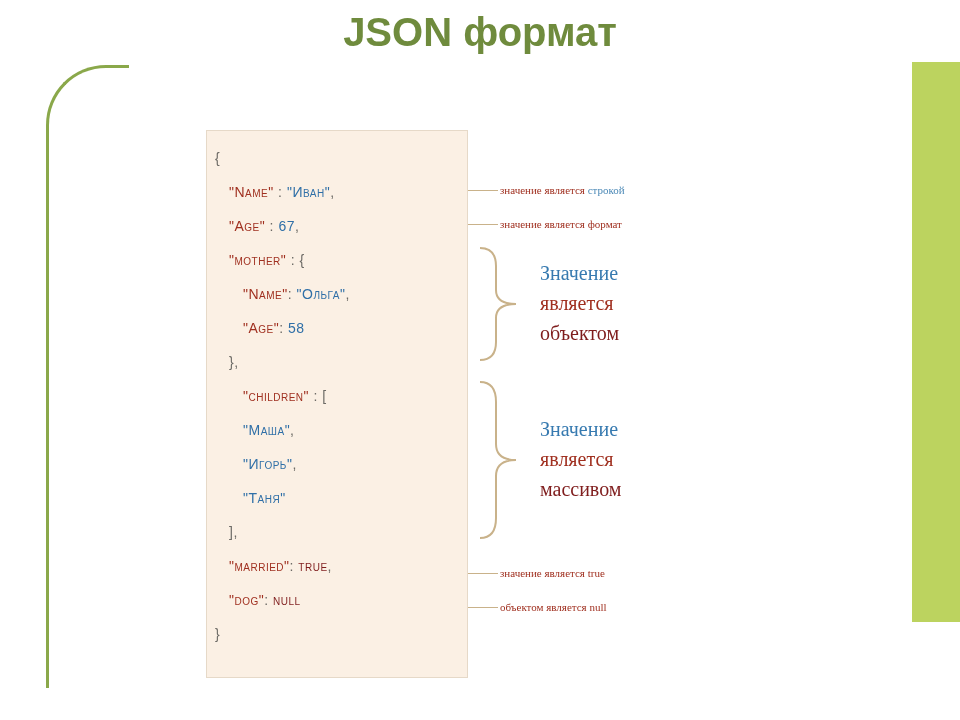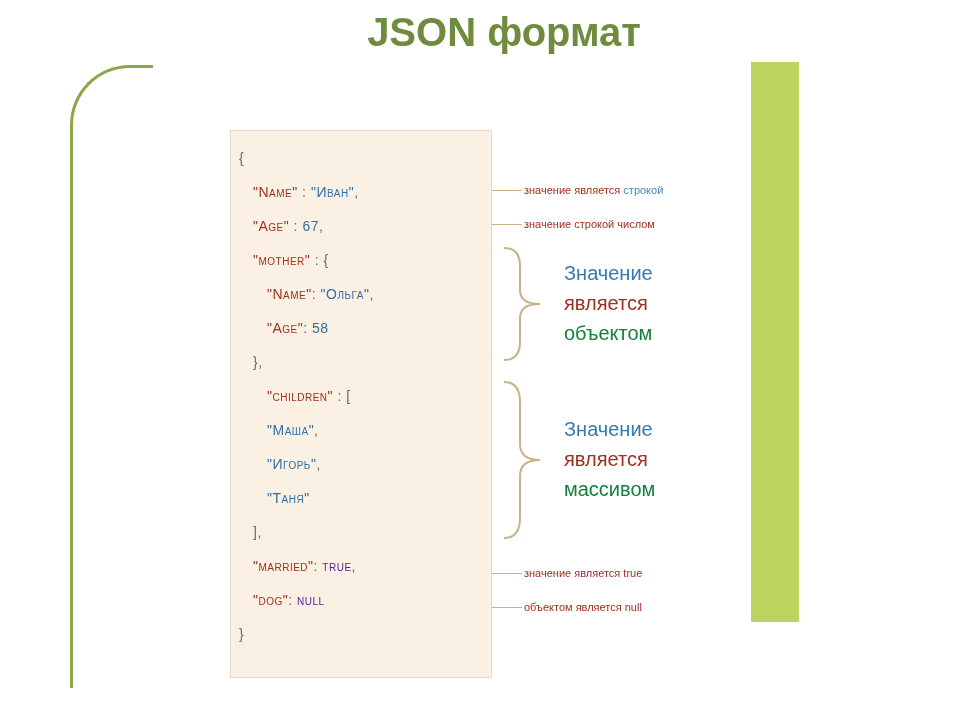--- a/index.html
+++ b/index.html
@@ -6,24 +6,23 @@
     margin: 0;
     padding: 0;
     width: 960px;
     height: 720px;
     background: #ffffff;
     font-family: Verdana, Arial, sans-serif;
     overflow: hidden;
   }
   .slide {
     position: relative;
-    width: 775px;
+    width: 960px;
     height: 720px;
     background: #ffffff;
-    margin-left: 24px;
   }
   
   .title {
     position: absolute;
     top: 10px;
     left: 0;
     width: 960px;
     text-align: center;
     font-size: 40px;
     font-weight: bold;
@@ -81,41 +80,41 @@
     font-family: Verdana, Arial, sans-serif;
     white-space: pre;
     font-variant: small-caps;
   }
   .ind1 { padding-left: 14px; }
   .ind2 { padding-left: 28px; }
   .punc { color: #6d6b66; }
   .key  { color: #a03020; } 
   .str  { color: #2f6fa7; } 
   .num  { color: #2f6fa7; }
-  .kw   { color: #4c1d95; } 
+  .kw   { color: #7f1d1d; } 
 
   
   .ann {
     position: absolute;
-    font-family: Liberation Sans, sans-serif;
+    font-family: Liberation Serif, serif;
   }
   .ann.small {
     left: 500px;
     font-size: 11px;
     color: #a03020;
   }
   .ann.small span.sub { color: #4a88b6; }
   .ann.big {
     left: 540px;
     font-size: 20px;
     line-height: 30px;
   }
   .ann.big .l1 { color: #377ab0; }
   .ann.big .l2 { color: #a03020; }
-  .ann.big .l3 { color: #15803d; }
+  .ann.big .l3 { color: #7f1d1d; }
 
   
   .conn {
     position: absolute;
     height: 0;
     border-top: 1px solid #c9b28a;
   }
 
   
   .brace {
@@ -162,21 +161,21 @@
 
     <div class="code-line ind1"><span class="key">"dog"</span><span class="punc">: </span><span class="kw">null</span></div>
 
     <div class="code-line"><span class="punc">}</span></div>
   </div>
 
   <div class="conn" style="top:190px; left:468px; width:30px;"></div>
   <div class="ann small" style="top:184px;"><span>значение является </span><span class="sub">строкой</span></div>
 
   <div class="conn" style="top:224px; left:468px; width:30px;"></div>
-  <div class="ann small" style="top:218px;">значение строкой числом</div>
+  <div class="ann small" style="top:218px;">значение является формат</div>
 
   <div class="brace" style="top:246px; left:478px;">
     <svg width="42" height="116" viewBox="0 0 42 116">
       <path d="M2 2 Q18 2 18 20 L18 44 Q18 58 38 58 Q18 58 18 72 L18 96 Q18 114 2 114" fill="none" stroke="#c9b28a" stroke-width="2"></path>
     </svg>
   </div>
   <div class="ann big" style="top:258px;">
     <div class="l1">Значение</div>
     <div class="l2">является</div>
     <div class="l3">объектом</div>

